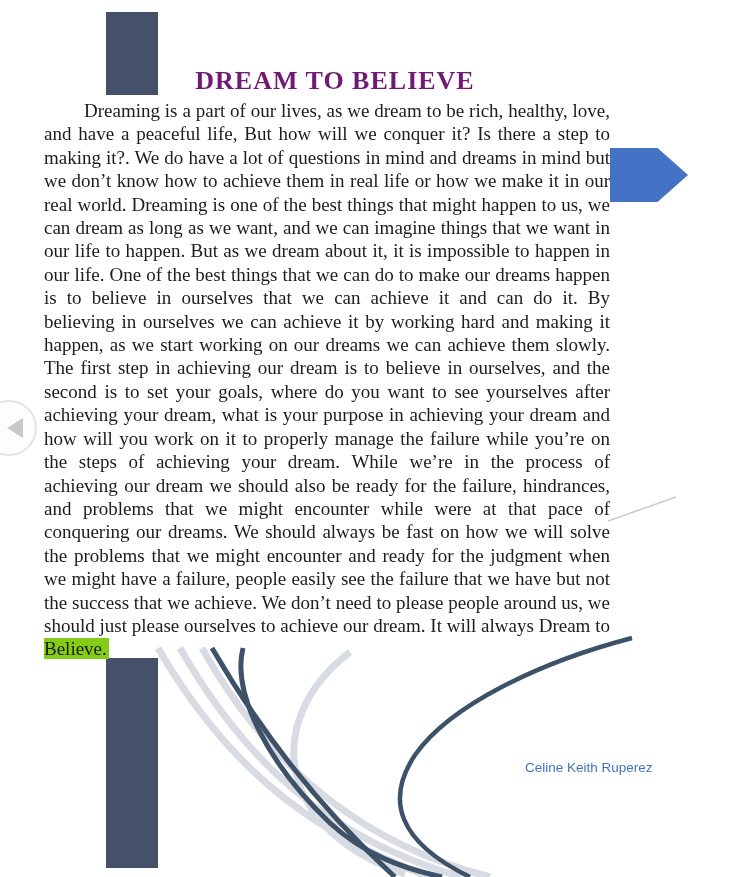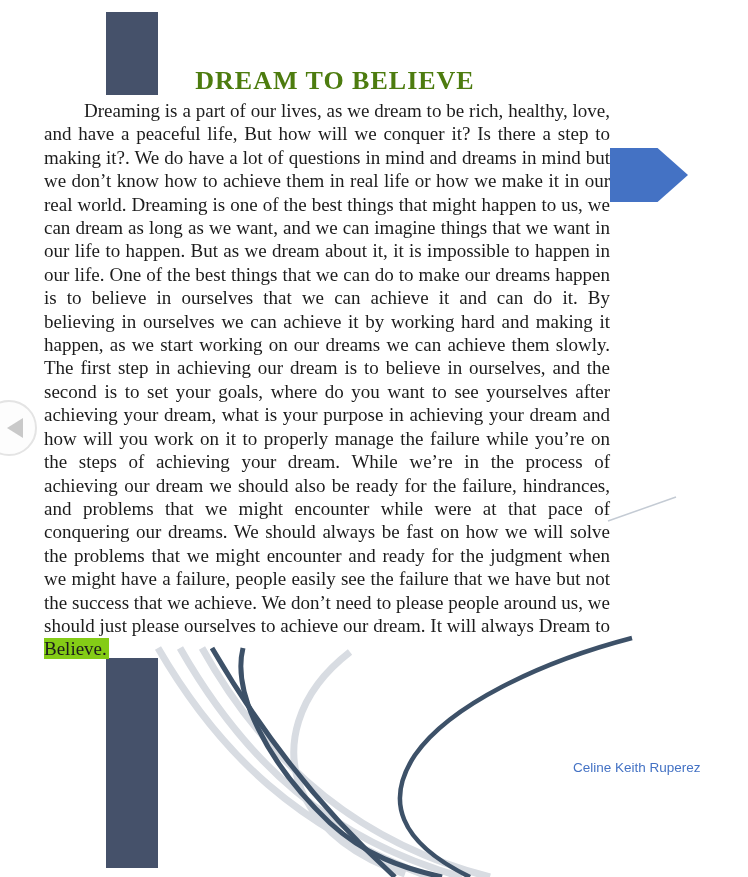--- a/index.html
+++ b/index.html
@@ -18,21 +18,21 @@
   .rect-top{left:106px;top:12px;width:52px;height:83px;}
   .rect-bottom{left:106px;top:658px;width:52px;height:210px;}
   .title{
     position:absolute;
     left:44px;top:66px;width:566px;
     text-align:center;
     font-family:"Liberation Serif", serif;
     font-weight:bold;
     font-size:26px;
     letter-spacing:1px;
-    color:#4d7c0f;
+    color:#701a75;
     z-index:3;
     padding-left:16px;
     box-sizing:border-box;
   }
   .body-par{
     position:absolute;
     left:44px;top:99px;width:566px;
     font-size:19px;
     line-height:23.4px;
     text-align:justify;
@@ -77,21 +77,20 @@
     pointer-events:none;
   }
   .author{
     position:absolute;
     left:525px;top:760px;
     font-family:"Liberation Sans", sans-serif;
     font-size:13.5px;
     color:#4472C4;
     z-index:3;
     white-space:nowrap;
-    margin-left:48px;
   }
 </style>
 </head>
 <body>
 
 <div class="page">
 
   <div class="accent-rect rect-top"></div>
 
   <div class="title">DREAM TO BELIEVE</div>

